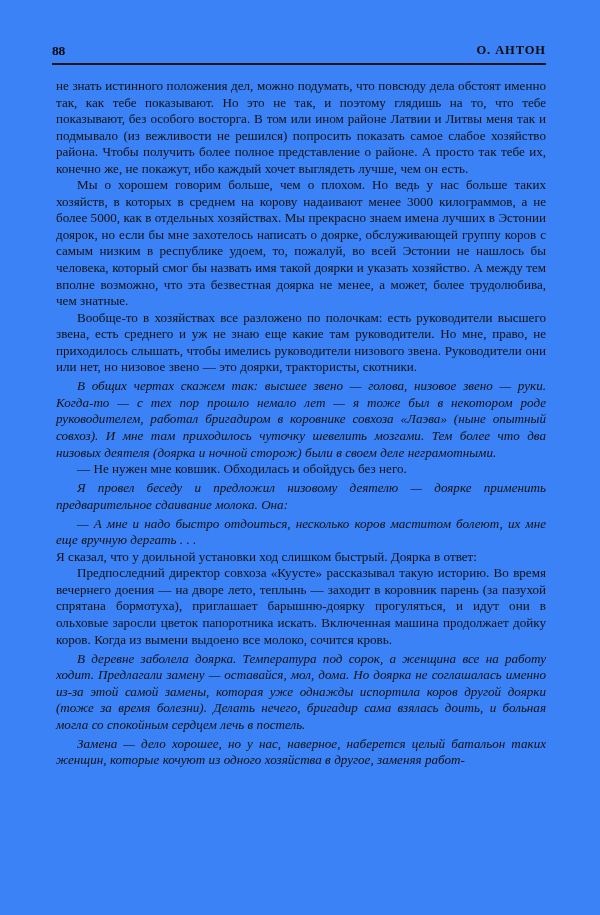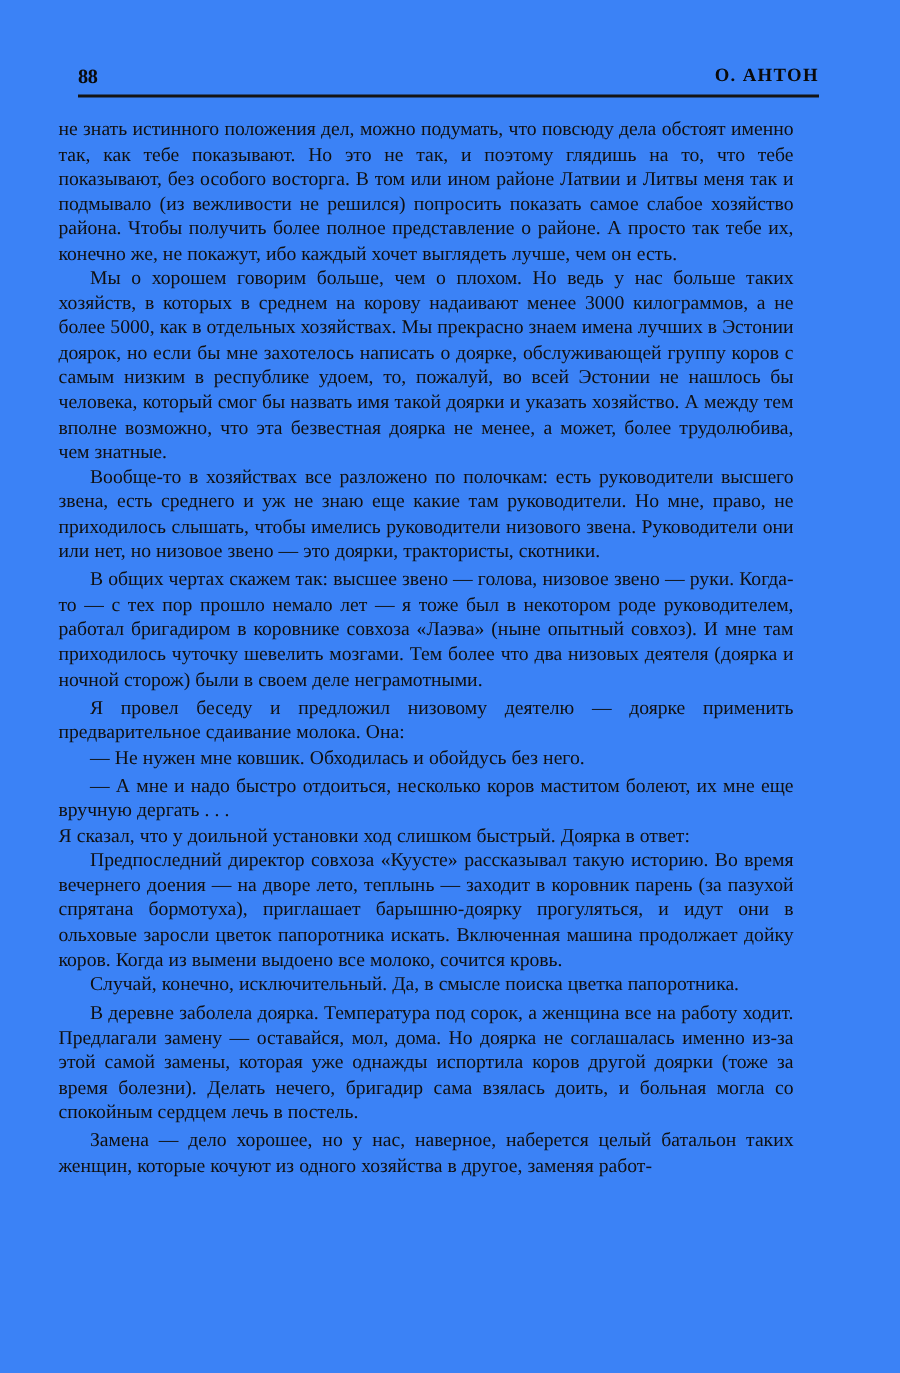--- a/index.html
+++ b/index.html
@@ -59,41 +59,42 @@
     left: 0;
     top: 19px;
     width: 494px;
     height: 0;
     border-top: 2px solid #141414;
   }
 
   
   .textblock {
     position: absolute;
-    left: 39px;
+    left: 56px;
     top: 78px;
     width: 490px;
   }
 
   p.para {
     margin: 0;
     padding: 0;
     font-size: 13.1px;
     line-height: 16.55px;
     text-align: justify;
     text-indent: 21px;
     hyphens: manual;
     word-spacing: 0.1px;
     color: #101010;
   }
   p.para.no-indent {
     text-indent: 0;
   }
   p.para.gap {
     margin-top: 2.5px;
+    font-style: italic;
   }
   p.para.dialogue {
     text-indent: 21px;
   }
 </style>
 </head>
 <body>
 
 <div class="page">
 
@@ -101,23 +102,22 @@
     <div class="folio">88</div>
     <div class="author">О. АНТОН</div>
     <div class="head-rule"></div>
   </div>
 
   <div class="textblock">
     <p class="para no-indent">не знать истинного положения дел, можно подумать, что повсюду дела обстоят именно так, как тебе показывают. Но это не так, и поэтому глядишь на то, что тебе показывают, без особого восторга. В том или ином районе Латвии и Литвы меня так и подмывало (из вежливости не решился) попросить показать самое слабое хозяйство района. Чтобы получить более полное представление о районе. А просто так тебе их, конечно же, не покажут, ибо каждый хочет выглядеть лучше, чем он есть.</p>
     <p class="para">Мы о хорошем говорим больше, чем о плохом. Но ведь у нас больше таких хозяйств, в которых в среднем на корову надаивают менее 3000 килограммов, а не более 5000, как в отдельных хозяйствах. Мы прекрасно знаем имена лучших в Эстонии доярок, но если бы мне захотелось написать о доярке, обслуживающей группу коров с самым низким в республике удоем, то, пожалуй, во всей Эстонии не нашлось бы человека, который смог бы назвать имя такой доярки и указать хозяйство. А между тем вполне возможно, что эта безвестная доярка не менее, а может, более трудолюбива, чем знатные.</p>
     <p class="para">Вообще-то в хозяйствах все разложено по полочкам: есть руководители высшего звена, есть среднего и уж не знаю еще какие там руководители. Но мне, право, не приходилось слышать, чтобы имелись руководители низового звена. Руководители они или нет, но низовое звено — это доярки, трактористы, скотники.</p>
     <p class="para gap">В общих чертах скажем так: высшее звено — голова, низовое звено — руки. Когда-то — с тех пор прошло немало лет — я тоже был в некотором роде руководителем, работал бригадиром в коровнике совхоза «Лаэва» (ныне опытный совхоз). И мне там приходилось чуточку шевелить мозгами. Тем более что два низовых деятеля (доярка и ночной сторож) были в своем деле неграмотными.</p>
+    <p class="para dialogue">— Не нужен мне ковшик. Обходилась и обойдусь без него.</p>
     <p class="para gap">Я провел беседу и предложил низовому деятелю — доярке применить предварительное сдаивание молока. Она:</p>
-    <p class="para dialogue">— Не нужен мне ковшик. Обходилась и обойдусь без него.</p>
     <p class="para dialogue gap">— А мне и надо быстро отдоиться, несколько коров маститом болеют, их мне еще вручную дергать . . .</p>
     <p class="para no-indent">Я сказал, что у доильной установки ход слишком быстрый. Доярка в ответ:</p>
     <p class="para">Предпоследний директор совхоза «Куусте» рассказывал такую историю. Во время вечернего доения — на дворе лето, теплынь — заходит в коровник парень (за пазухой спрятана бормотуха), приглашает барышню-доярку прогуляться, и идут они в ольховые заросли цветок папоротника искать. Включенная машина продолжает дойку коров. Когда из вымени выдоено все молоко, сочится кровь.</p>
-    <p class="para">Случай, конечно, исключительный. Да, в смысле поиска цветка папоротника.</p>
     <p class="para gap">В деревне заболела доярка. Температура под сорок, а женщина все на работу ходит. Предлагали замену — оставайся, мол, дома. Но доярка не соглашалась именно из-за этой самой замены, которая уже однажды испортила коров другой доярки (тоже за время болезни). Делать нечего, бригадир сама взялась доить, и больная могла со спокойным сердцем лечь в постель.</p>
     <p class="para gap">Замена — дело хорошее, но у нас, наверное, наберется целый батальон таких женщин, которые кочуют из одного хозяйства в другое, заменяя работ-</p>
   </div>
 
 </div>
 
 </body></html>

